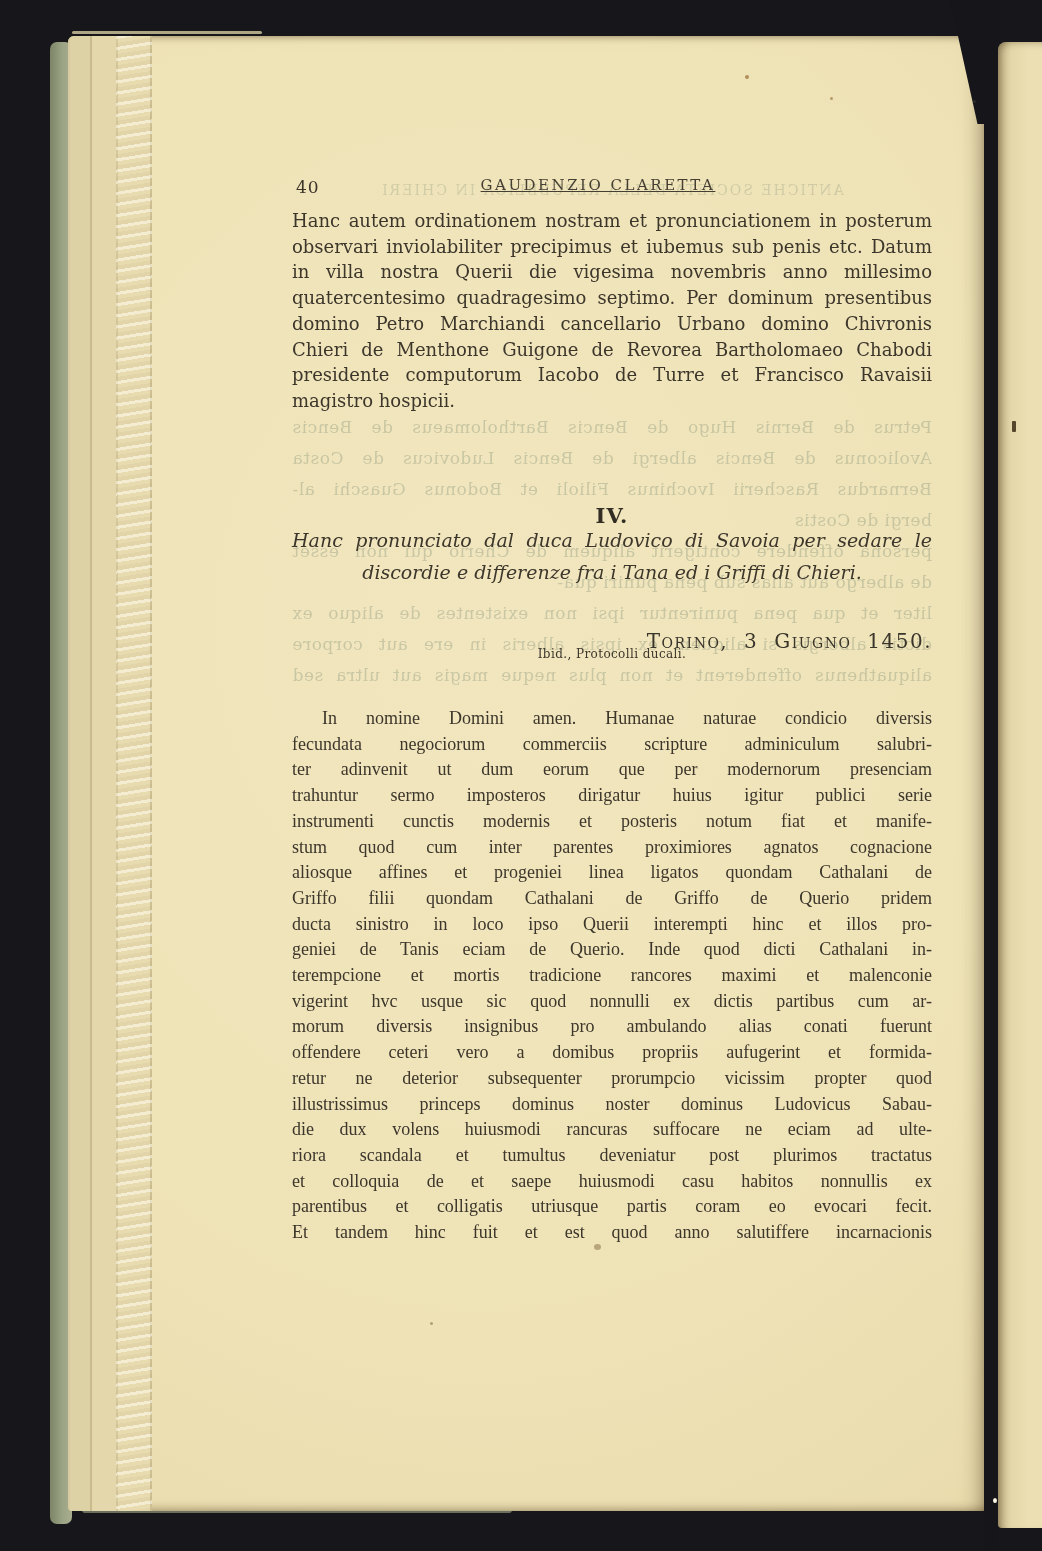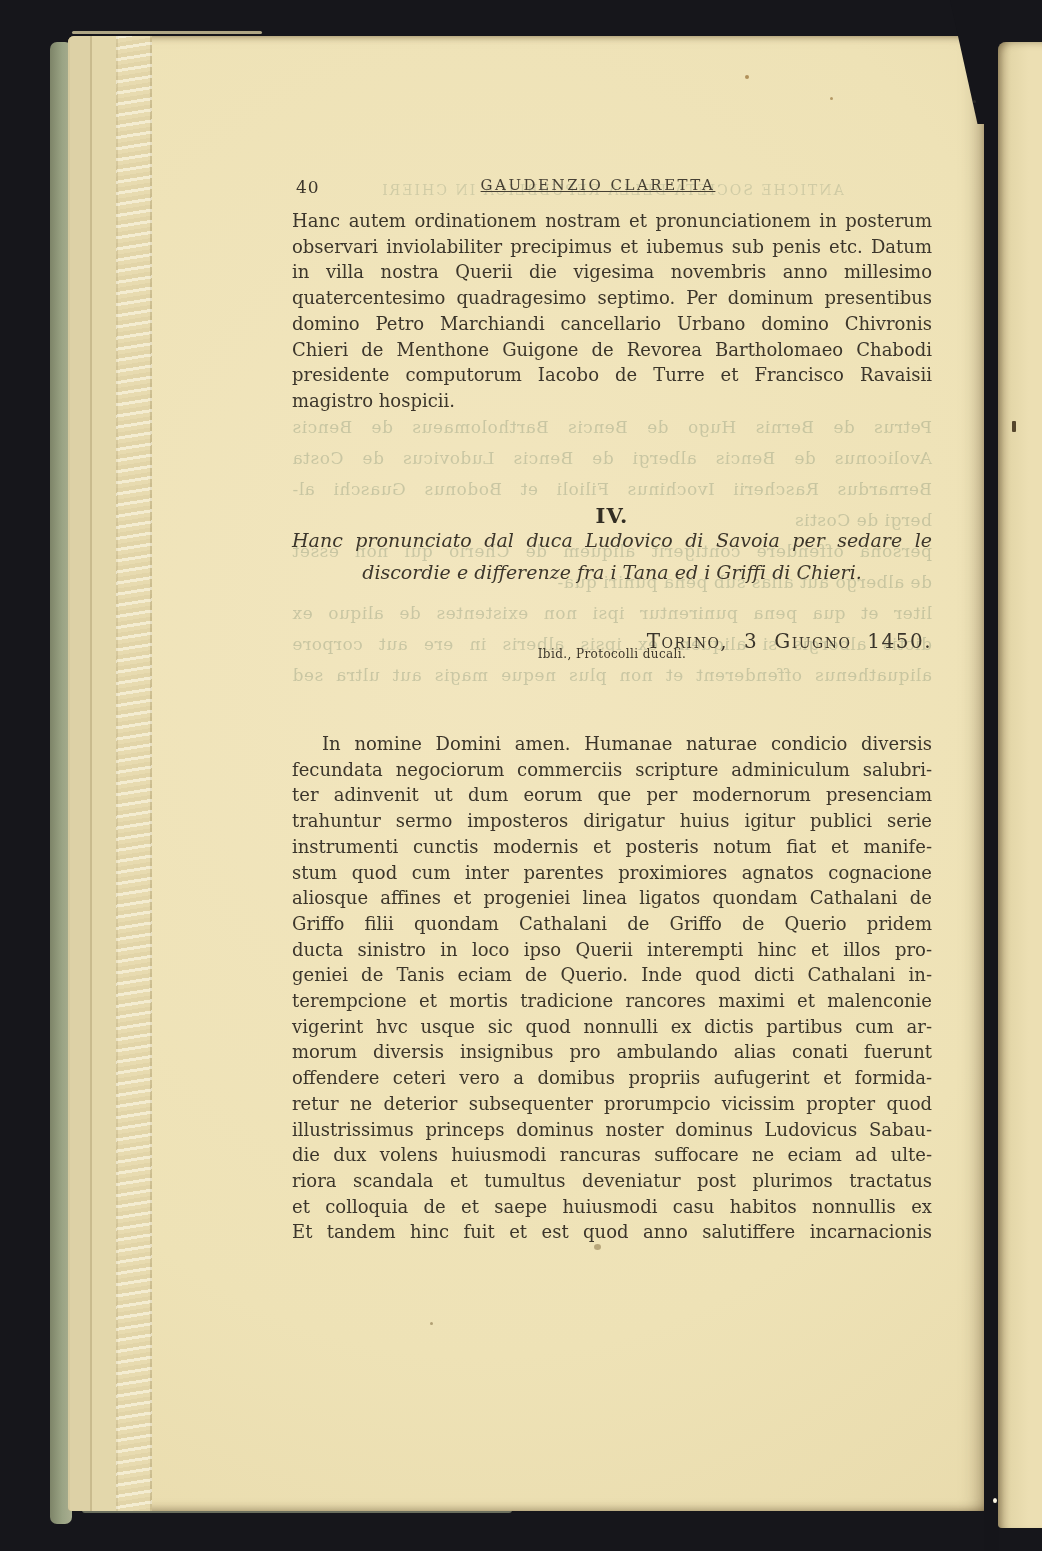--- a/index.html
+++ b/index.html
@@ -50,21 +50,21 @@
   .para .last{text-align-last:left;}
   .para .indent{text-indent:30px;}
   .para1{top:172px;}
   .heading-iv{top:433px;text-align:center;font-weight:bold;font-size:21px;letter-spacing:1px;color:#332e24;margin-top:34px;}
   .subtitle{top:488px;font-style:italic;font-size:19px;line-height:32px;}
   .sub-l1{text-align:justify;text-align-last:justify;}
   .sub-l2{text-align:center;}
   .dateline{top:593px;text-align:right;font-variant:small-caps;font-size:20px;
         letter-spacing:1.5px;word-spacing:8px;color:#3a352b;}
   .source{top:611px;text-align:center;font-size:12px;letter-spacing:.4px;}
-  .body-para{top:695px;}
+  .body-para{top:670px;font-family:Liberation Serif, serif;}
   
   .ghost{position:absolute;left:224px;width:640px;z-index:1;transform:scaleX(-1);
         color:#6f8269;filter:blur(.7px);font-size:17px;line-height:31px;letter-spacing:.5px;}
   .ghost-block{top:376px;opacity:.30;}
   .ghost-block div{text-align:justify;text-align-last:justify;}
   .ghost-block div.short{text-align-last:left;}
   .ghost-header{top:139px;opacity:.24;text-align:center;font-size:14px;letter-spacing:2px;}
 </style>
 </head>
 <body>
@@ -128,20 +128,21 @@
       <div class="line">geniei de Tanis eciam de Querio. Inde quod dicti Cathalani in-</div>
       <div class="line">terempcione et mortis tradicione rancores maximi et malenconie</div>
       <div class="line">vigerint hvc usque sic quod nonnulli ex dictis partibus cum ar-</div>
       <div class="line">morum diversis insignibus pro ambulando alias conati fuerunt</div>
       <div class="line">offendere ceteri vero a domibus propriis aufugerint et formida-</div>
       <div class="line">retur ne deterior subsequenter prorumpcio vicissim propter quod</div>
       <div class="line">illustrissimus princeps dominus noster dominus Ludovicus Sabau-</div>
       <div class="line">die dux volens huiusmodi rancuras suffocare ne eciam ad ulte-</div>
       <div class="line">riora scandala et tumultus deveniatur post plurimos tractatus</div>
       <div class="line">et colloquia de et saepe huiusmodi casu habitos nonnullis ex</div>
+      <div class="line">parentibus et colligatis utriusque partis coram eo evocari fecit.</div>
       <div class="line">Et tandem hinc fuit et est quod anno salutiffere incarnacionis</div>
     </div>
   </div>
 
   <div class="top-edge-line"></div>
   <div class="gutter-wedge"></div>
   <div class="gutter"></div>
   <div class="facing-page"></div>
   <div class="tick-mark"></div>
 

